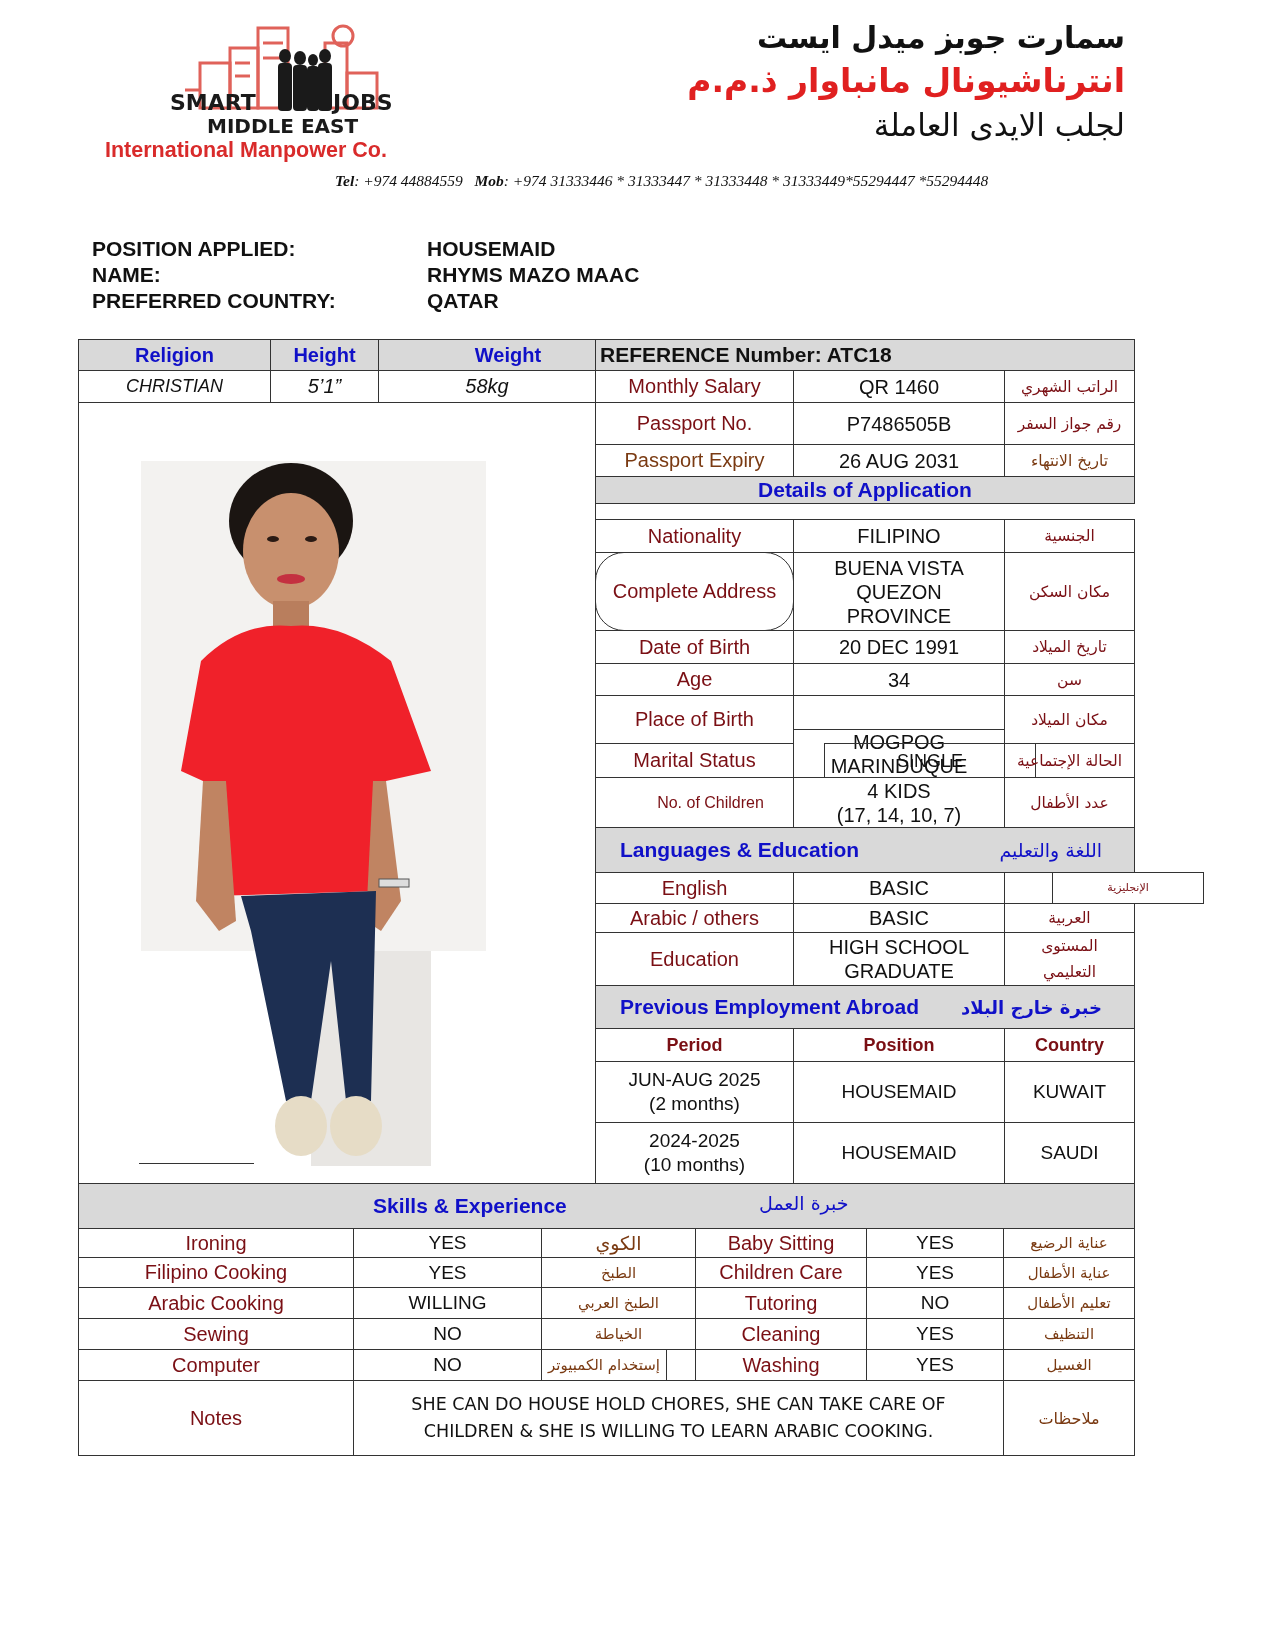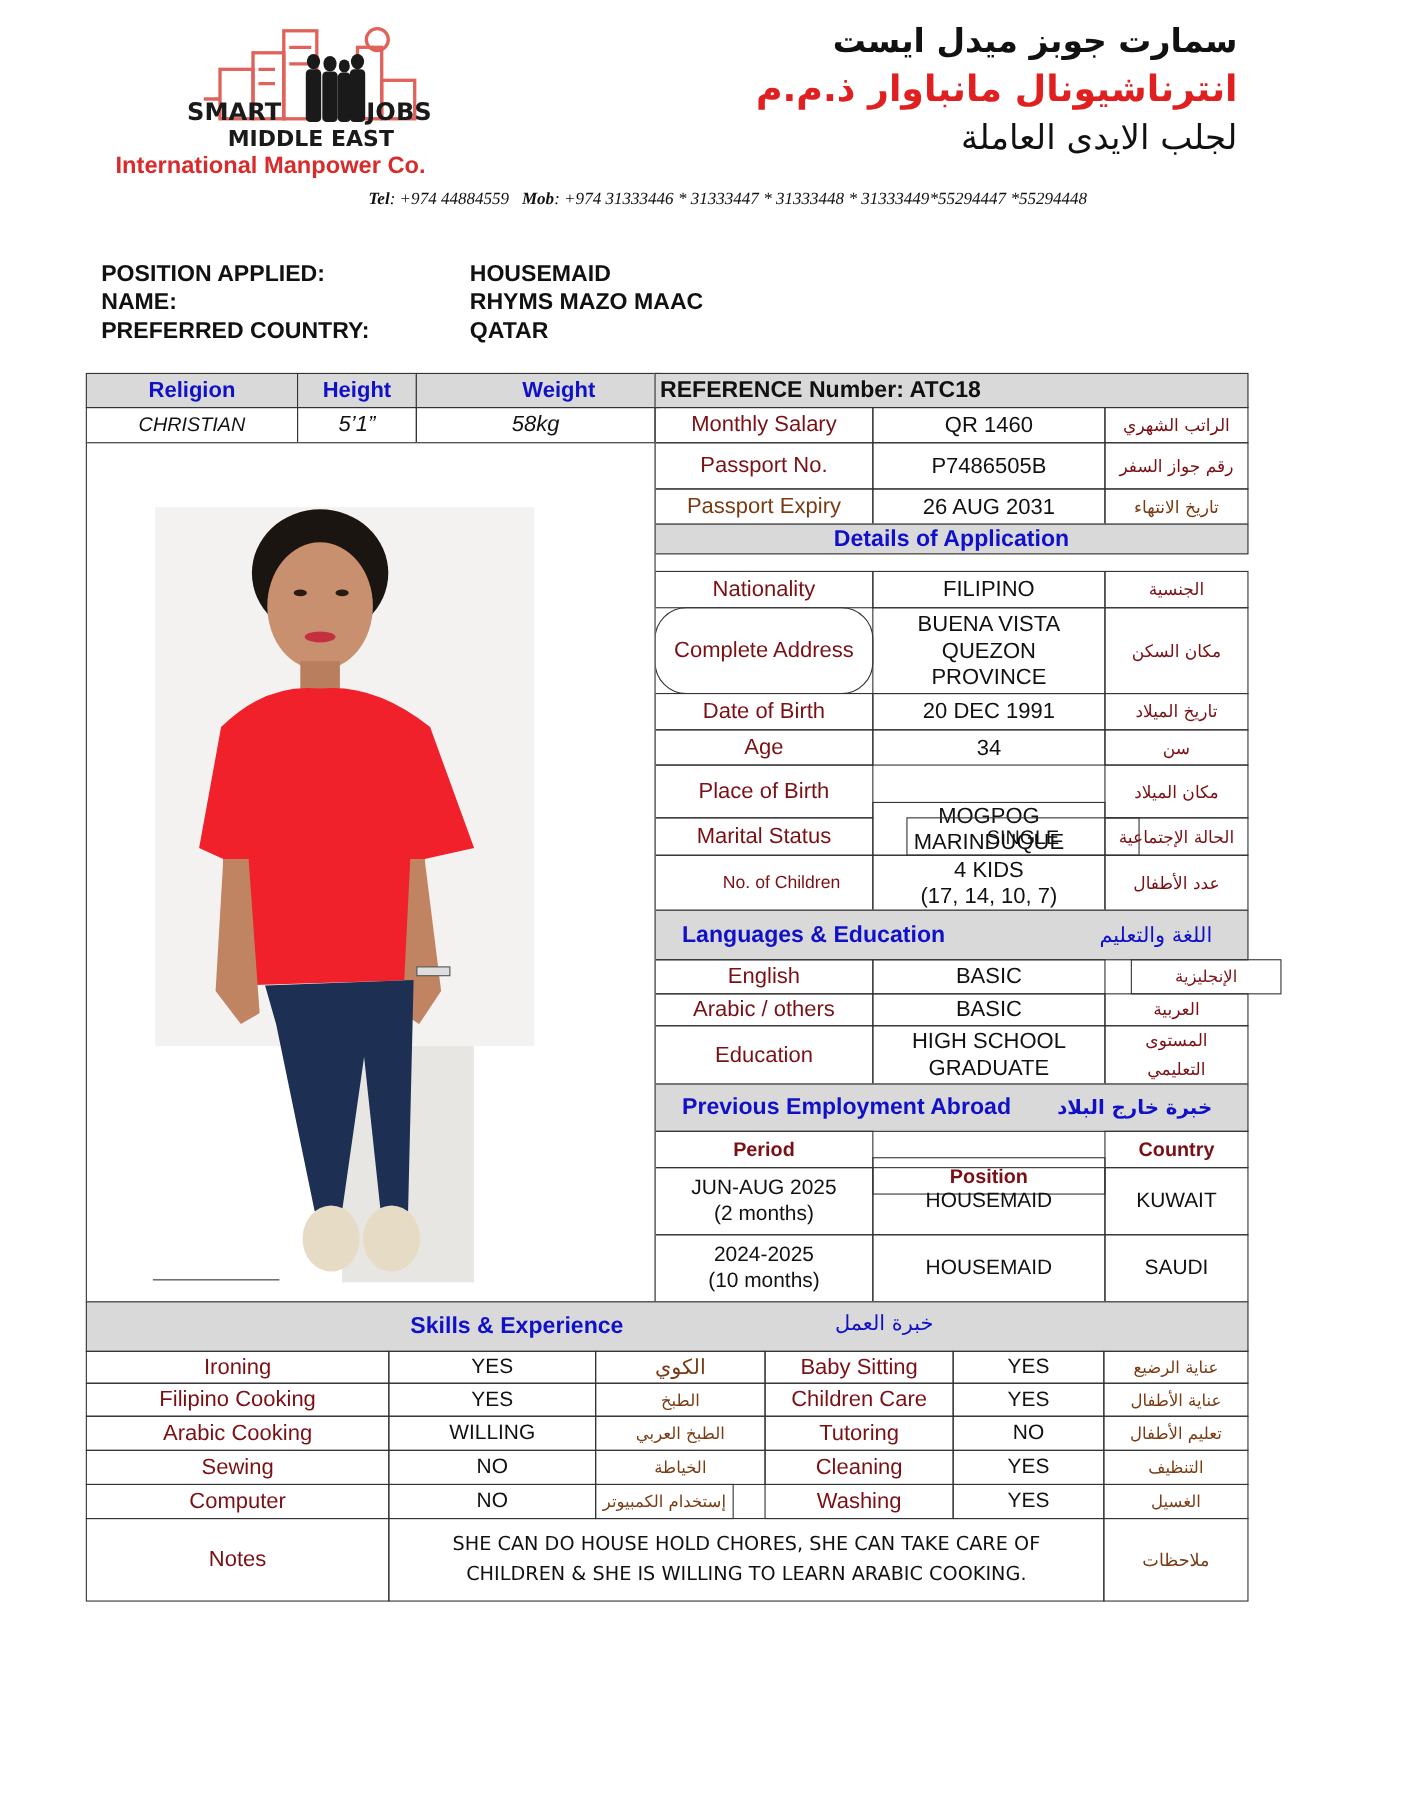--- a/index.html
+++ b/index.html
@@ -139,32 +139,32 @@
     <div class="cell maroon" style="left: 595px; top: 743px; width: 199px; height: 35px; font-size: 20px; white-space: pre-line;">Marital Status</div>
     <div class="cell " style="left: 824px; top: 743px; width: 212px; height: 35px; font-size: 18px; line-height: 24px; white-space: pre-line;">SINGLE</div>
     <div class="cell maroon ar" style="left: 1004px; top: 743px; width: 131px; height: 35px; font-size: 15.5px; line-height: 26px; white-space: pre-line;">الحالة الإجتماعية</div>
     <div class="cell maroon" style="left: 595px; top: 777px; width: 199px; height: 51px; font-size: 16px; white-space: pre-line; padding-left: 32px;">No. of Children</div>
     <div class="cell " style="left: 793px; top: 777px; width: 212px; height: 51px; font-size: 20px; line-height: 24px; white-space: pre-line;">4 KIDS
 (17, 14, 10, 7)</div>
     <div class="cell maroon ar" style="left: 1004px; top: 777px; width: 131px; height: 51px; font-size: 15.5px; line-height: 26px; white-space: pre-line;">عدد الأطفال</div>
     <div class="cell gray" style="left: 595px; top: 827px; width: 540px; height: 46px; justify-content: space-between; padding: 0px 32px 0px 24px; white-space: pre-line;"><span class="blue" style="font-size: 21px;">Languages &amp; Education</span><span class="ar" style="color: rgb(16, 16, 200); font-size: 19px;">اللغة والتعليم</span></div>
     <div class="cell maroon" style="left: 595px; top: 872px; width: 199px; height: 32px; font-size: 20px; white-space: pre-line;">English</div>
     <div class="cell " style="left: 793px; top: 872px; width: 212px; height: 32px; font-size: 20px; line-height: 24px; white-space: pre-line;">BASIC</div>
-    <div class="cell maroon ar" style="left: 1028px; top: 872px; width: 137px; height: 32px; font-size: 15px; line-height: 26px; white-space: pre-line;">الإنجليزية</div>
+    <div class="cell maroon ar" style="left: 1052px; top: 872px; width: 152px; height: 32px; font-size: 11px; line-height: 26px; white-space: pre-line;">الإنجليزية</div>
     <div class="cell maroon" style="left: 595px; top: 903px; width: 199px; height: 30px; font-size: 20px; white-space: pre-line;">Arabic / others</div>
     <div class="cell " style="left: 793px; top: 903px; width: 212px; height: 30px; font-size: 20px; line-height: 24px; white-space: pre-line;">BASIC</div>
     <div class="cell maroon ar" style="left: 1004px; top: 903px; width: 131px; height: 30px; font-size: 15.5px; line-height: 26px; white-space: pre-line;">العربية</div>
     <div class="cell maroon" style="left: 595px; top: 932px; width: 199px; height: 54px; font-size: 20px; white-space: pre-line;">Education</div>
     <div class="cell " style="left: 793px; top: 932px; width: 212px; height: 54px; font-size: 20px; line-height: 24px; white-space: pre-line;">HIGH SCHOOL
 GRADUATE</div>
     <div class="cell maroon ar" style="left: 1004px; top: 932px; width: 131px; height: 54px; font-size: 15.5px; line-height: 26px; white-space: pre-line;">المستوى
 التعليمي</div>
     <div class="cell gray" style="left: 595px; top: 985px; width: 540px; height: 44px; justify-content: space-between; padding: 0px 32px 0px 24px; white-space: pre-line;"><span class="blue" style="font-size: 21px;">Previous Employment Abroad</span><span class="ar" style="color: rgb(16, 16, 200); font-size: 18px; font-weight: bold;">خبرة خارج البلاد</span></div>
     <div class="cell maroon" style="left: 595px; top: 1028px; width: 199px; height: 34px; font-size: 18px; font-weight: bold; white-space: pre-line;">Period</div>
-    <div class="cell maroon" style="left: 793px; top: 1028px; width: 212px; height: 34px; font-size: 18px; font-weight: bold; white-space: pre-line; margin-top: 24px;">Position</div>
+    <div class="cell maroon" style="left: 793px; top: 1028px; width: 212px; height: 34px; font-size: 18px; font-weight: bold; white-space: pre-line;">Position</div>
     <div class="cell maroon" style="left: 1004px; top: 1028px; width: 131px; height: 34px; font-size: 18px; font-weight: bold; white-space: pre-line;">Country</div>
     <div class="cell " style="left: 595px; top: 1061px; width: 199px; height: 62px; font-size: 19px; line-height: 24px; white-space: pre-line;">JUN-AUG 2025
 (2 months)</div>
     <div class="cell " style="left: 793px; top: 1061px; width: 212px; height: 62px; font-size: 19px; white-space: pre-line;">HOUSEMAID</div>
     <div class="cell " style="left: 1004px; top: 1061px; width: 131px; height: 62px; font-size: 19px; white-space: pre-line;">KUWAIT</div>
     <div class="cell " style="left: 595px; top: 1122px; width: 199px; height: 62px; font-size: 19px; line-height: 24px; white-space: pre-line;">2024-2025
 (10 months)</div>
     <div class="cell " style="left: 793px; top: 1122px; width: 212px; height: 62px; font-size: 19px; white-space: pre-line;">HOUSEMAID</div>
     <div class="cell " style="left: 1004px; top: 1122px; width: 131px; height: 62px; font-size: 19px; white-space: pre-line;">SAUDI</div>
   </div>

